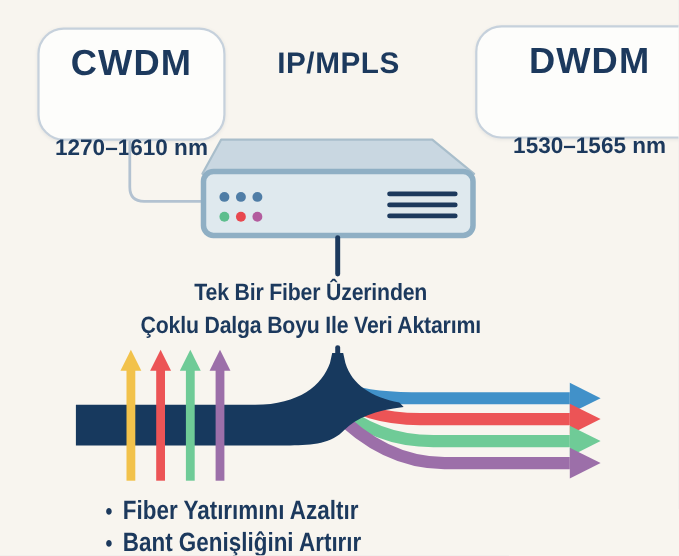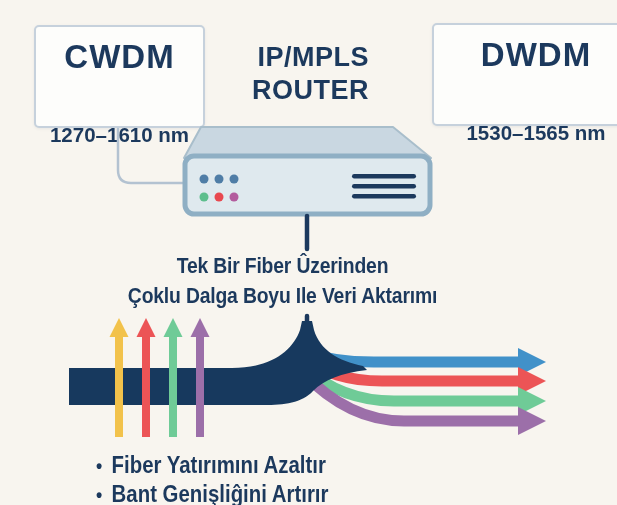--- a/index.html
+++ b/index.html
@@ -3,21 +3,21 @@
 <meta charset="utf-8">
 <style>
   html,body { margin:0; padding:0; }
   body { font-family:"Liberation Sans", sans-serif; background:#e8e8e8; }
   .canvas {
     position:relative; width:617px; height:505px; overflow:hidden;
     background:#F8F5EF; color:#1C395D;
   }
   .infobox {
     position:absolute; background:#FDFDFB; border:2px solid #C6D1DC;
-    border-radius:5px; text-align:center; box-sizing:border-box;
+    border-radius:24px; text-align:center; box-sizing:border-box;
     box-shadow:0 1px 3px rgba(90,110,130,0.10);
   }
   .infobox .title {
     font-size:33px; font-weight:bold; letter-spacing:1px;
     margin-top:11px; line-height:37px;
   }
   .infobox .range { font-size:20.5px; font-weight:bold; line-height:23px;margin-top:48px; }
   .box-cwdm { left:34px; top:25px; width:171px; height:103px; }
   .box-dwdm { left:432px; top:23px; width:208px; height:103px; }
   .router-label {
@@ -52,21 +52,20 @@
     <div class="range">1270–1610 nm</div>
   </div>
 
   <div class="infobox box-dwdm">
     <div class="title">DWDM</div>
     <div class="range">1530–1565 nm</div>
   </div>
 
   <div class="router-label">
     <div>IP/MPLS</div>
-    <div>ROUTER</div>
   </div>
 
   <svg class="svg-layer" viewBox="0 0 617 505">
 
     <path class="connector" d="M118,129 V170 Q118,183 131,183 H183"></path>
 
     <g>
       <path class="router-top" d="M201,127 L393,127 L431,158 L184,158 Z"></path>
       <rect class="router-front" x="185" y="156" width="245" height="58" rx="9"></rect>
       <circle cx="204" cy="179" r="4.5" fill="#4F7DA6"></circle>

